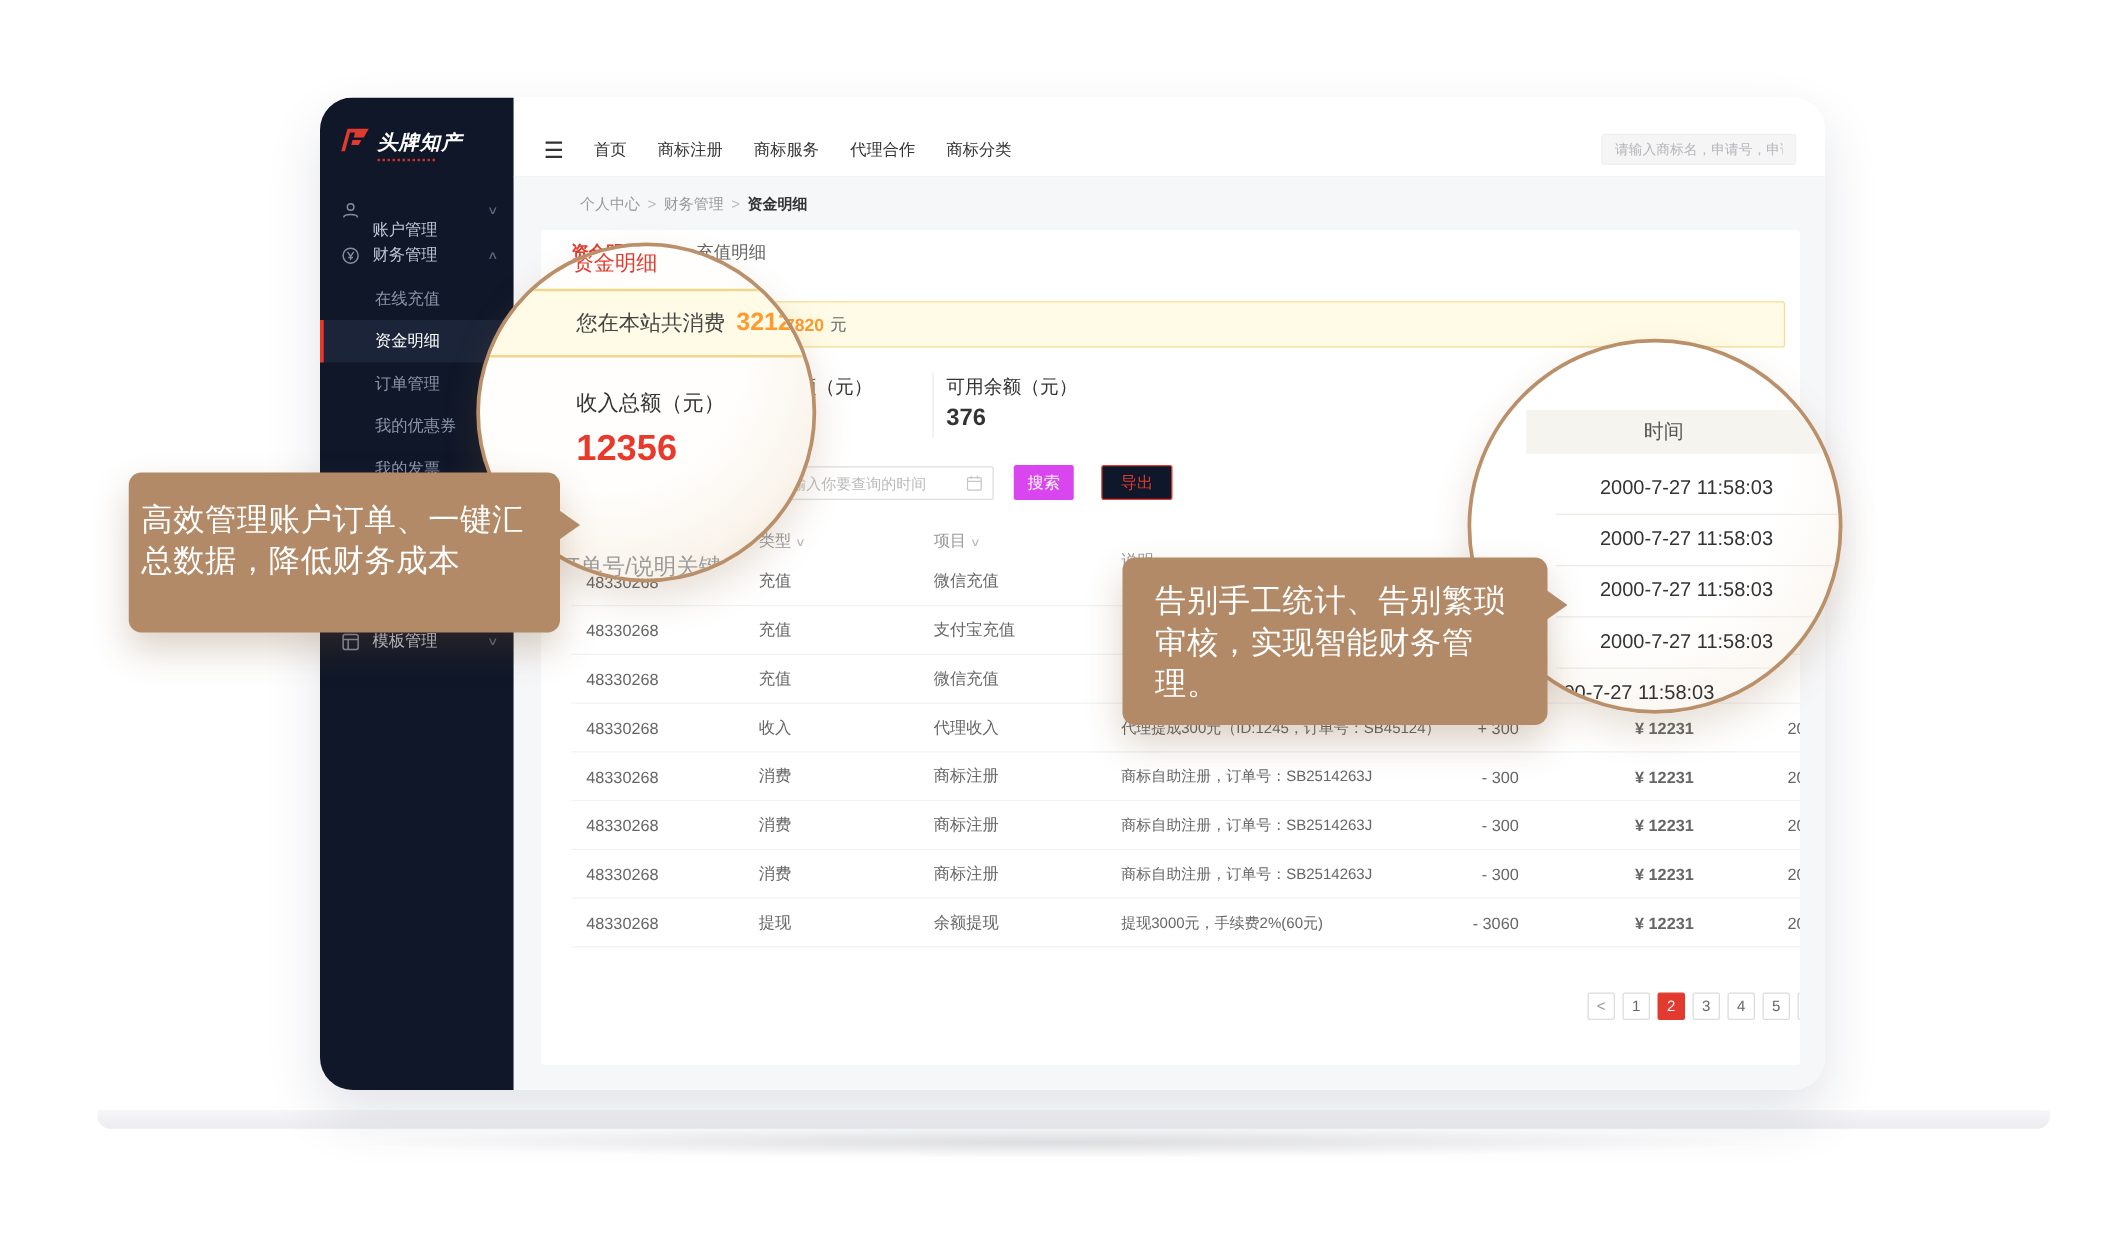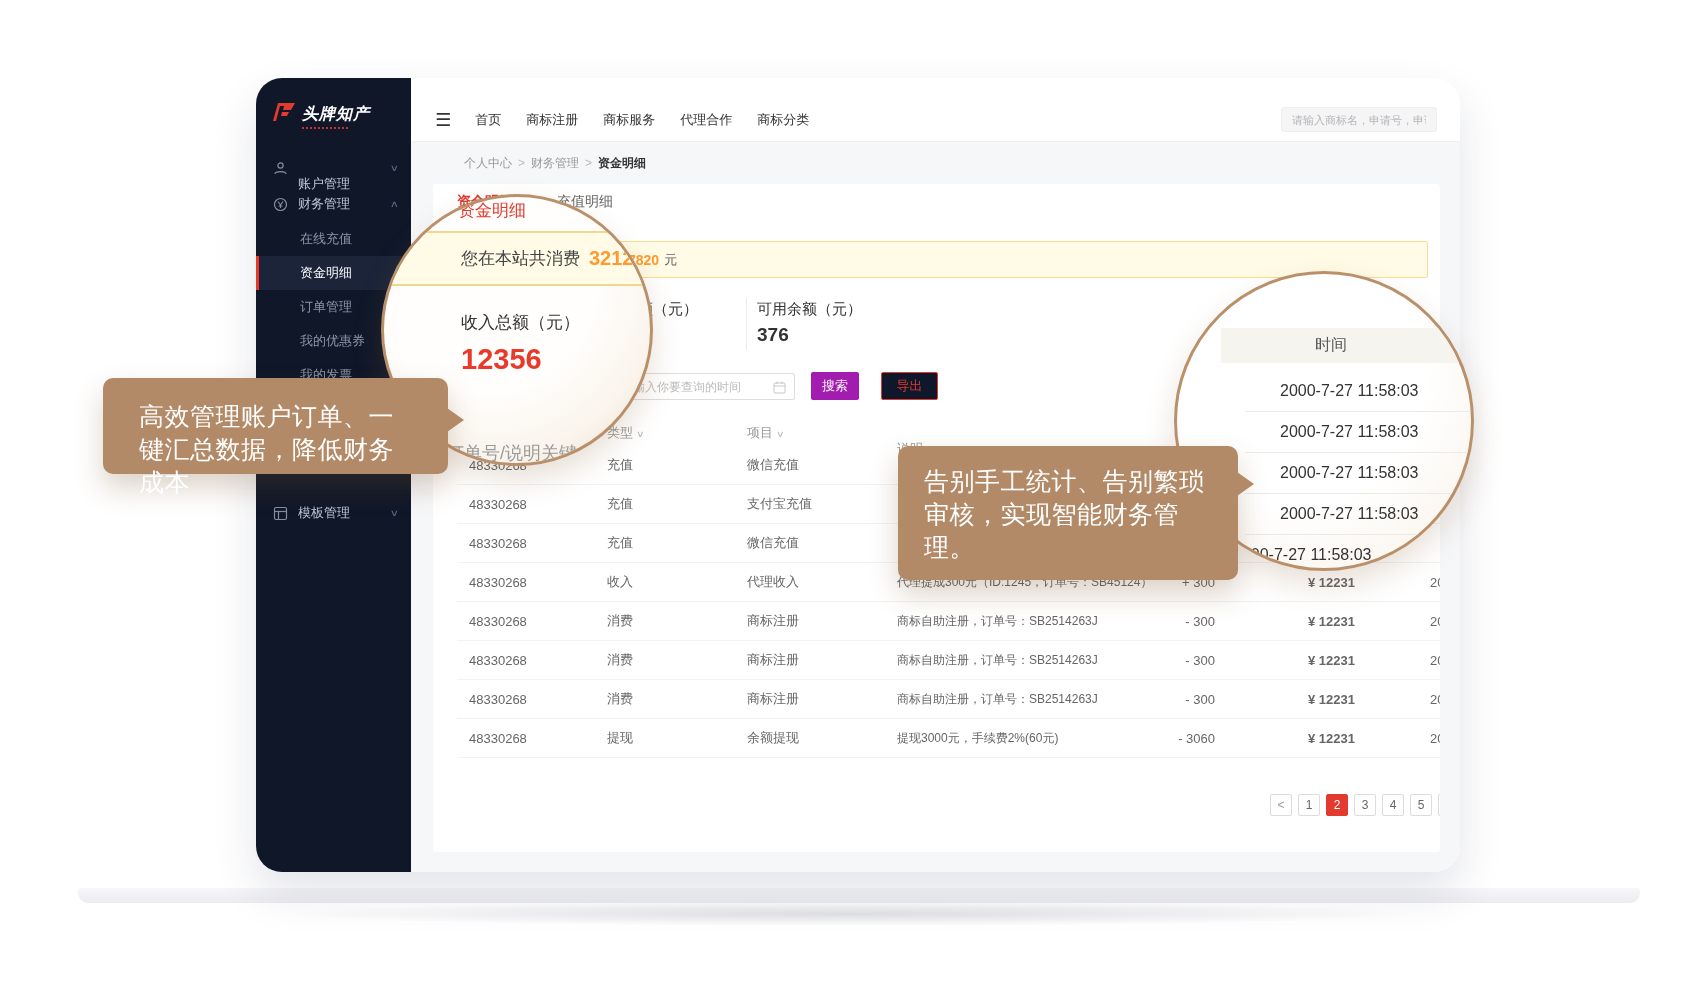--- a/index.html
+++ b/index.html
@@ -10,21 +10,21 @@
   
   .screen{position:absolute;left:256px;top:78px;width:1204px;height:794px;border-radius:26px;
           background:#fff;box-shadow:0 20px 45px rgba(25,35,70,.12);overflow:hidden;z-index:1;}
   .base-bar{position:absolute;left:78px;top:888px;width:1562px;height:15px;z-index:0;
             background:linear-gradient(#f7f7f9,#ececf0);border-radius:3px 3px 10px 10px;}
   .base-shadow{position:absolute;left:240px;top:901px;width:1216px;height:26px;z-index:0;
             background:radial-gradient(ellipse at center,rgba(40,45,60,.14),rgba(0,0,0,0) 66%);}
 
   
   .sidebar{position:absolute;left:0;top:0;width:155px;height:100%;background:#0f1729;}
-  .logo{display:flex;align-items:flex-end;gap:6px;margin:24px 0 0 16px;}
+  .logo{display:flex;align-items:center;gap:6px;margin:24px 0 0 16px;}
   .logo-text{color:#fff;font-weight:bold;font-style:italic;font-size:16px;letter-spacing:1px;}
   .logo-dots{width:46px;border-bottom:2px dotted #e23a2e;margin-top:2px;opacity:.85;}
   .side-menu{position:absolute;left:0;top:72px;width:100%;}
   .side-item{position:relative;height:36px;display:flex;align-items:center;padding-left:17px;
              color:#bfc6d4;font-size:13px;}
   .side-item .s-icon{width:15px;height:15px;margin-right:10px;display:inline-flex;opacity:.85;}
   .side-item .chev{position:absolute;right:13px;font-size:9px;color:#5d6780;transform:scaleX(1.4);}
   .side-sub{position:relative;height:34px;display:flex;align-items:center;padding-left:44px;
             color:#8c95a8;font-size:13px;}
   .side-sub.active{background:#1b2439;color:#fff;}
@@ -59,21 +59,21 @@
   .stat-label{position:absolute;font-size:15px;color:#333;}
   .stat-value{position:absolute;font-weight:bold;color:#333;}
   .stat-div{position:absolute;top:114px;width:1px;height:52px;background:#ececec;}
 
   .date-input{position:absolute;left:177px;top:189px;width:185px;height:27px;border:1px solid #ddd;
           border-radius:2px;font-size:12px;color:#666;padding:0 26px 0 10px;outline:none;background:#fff;}
   .date-input::placeholder{color:#bbb;}
   .cal-icon{position:absolute;left:340px;top:196px;width:13px;height:13px;opacity:.55;}
   .btn{position:absolute;top:188px;height:28px;border-radius:2px;font-size:13px;display:flex;
        align-items:center;justify-content:center;cursor:pointer;}
-  .btn-search{left:378px;width:48px;background:#a21caf;color:#fff;}
+  .btn-search{left:378px;width:48px;background:#d946ef;color:#fff;}
   .btn-export{left:448px;width:57px;background:#0f172a;border:1px solid #e23a2e;color:#e23a2e;}
 
   
   .tbl{position:absolute;left:24px;top:236px;width:1172px;}
   .thead{display:flex;height:26px;align-items:center;font-size:13px;color:#999;}
   .trow{display:flex;height:39px;align-items:center;font-size:13px;color:#666;
         border-bottom:1px solid #f1f2f4;}
   .c0{width:150px;padding-left:12px;}
   .c1{width:140px;}
   .c2{width:150px;}
@@ -113,21 +113,21 @@
   .mr-row{position:relative;height:41px;}
   .mr-row .t{position:absolute;left:103px;top:11px;font-size:16px;color:#333;white-space:nowrap;}
   .mr-row .sep{position:absolute;left:68px;right:0;bottom:0;height:1px;background:#edeae4;}
   .mr-partial{position:absolute;left:56px;top:272px;font-size:16px;color:#333;white-space:nowrap;}
 
   
   .callout{position:absolute;background:#b28a67;border-radius:10px;color:#fff;font-size:25px;
        line-height:33px;z-index:10;box-shadow:0 14px 28px rgba(120,80,40,.25);letter-spacing:.5px;}
   .callout::after{content:"";position:absolute;right:-16px;border-top:12px solid transparent;
        border-bottom:12px solid transparent;border-left:17px solid #b28a67;}
-  .co-left{left:103px;top:378px;width:345px;height:96px;padding:22px 36px;}
+  .co-left{left:103px;top:378px;width:345px;height:128px;padding:22px 10px;}
   .co-left::after{top:30px;}
   .co-right{left:898px;top:446px;width:340px;height:134px;padding:19px 26px;}
   .co-right::after{top:26px;}
 </style>
 </head>
 <body>
 
 <div class="stage">
   <div class="base-bar"></div>
   <div class="base-shadow"></div>

